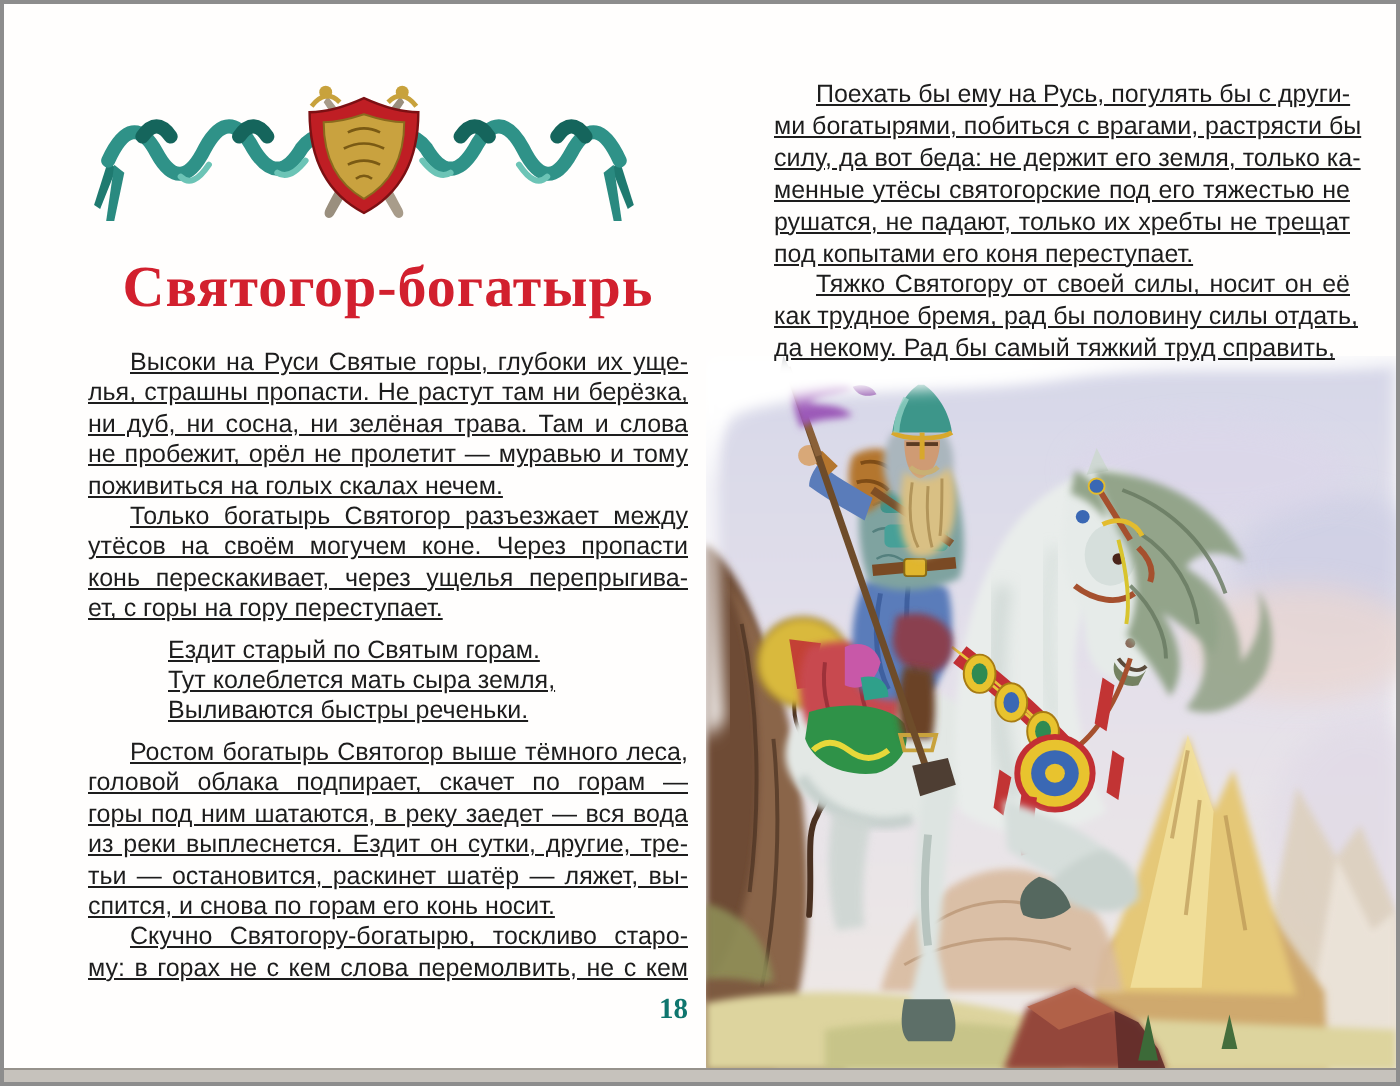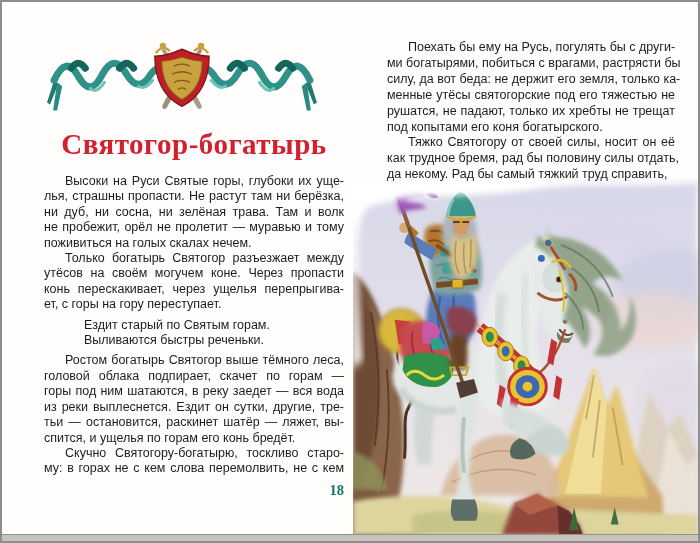--- a/index.html
+++ b/index.html
@@ -13,21 +13,21 @@
   
   .ornament{position:absolute;left:38px;top:34px;width:284px;height:74px;z-index:5;}
   .page-title{
     position:absolute;left:42px;top:126px;width:300px;text-align:center;
     font-family:"Liberation Serif",serif;font-weight:bold;font-size:29px;
     letter-spacing:.5px;color:#d2202e;z-index:5;
   }
   .text-col{position:absolute;z-index:5;}
   .text-col.left{left:42px;top:172px;width:300px;}
   .text-col.right{left:385px;top:38px;width:288px;}
-  .line{font-size:12.5px;line-height:15.4px;white-space:nowrap;}
+  .line{font-size:12.5px;line-height:15.4px;white-space:nowrap;text-decoration:underline;}
   .text-col.right .line{line-height:15.9px;}
   .line.just{text-align:justify;text-align-last:justify;}
   .line.indent{text-indent:21px;}
   .verse-block{margin:5px 0 5px 40px;}
   .page-num{
     margin-top:5px;text-align:right;font-family:"Liberation Serif",serif;
     font-weight:bold;font-size:14.5px;color:#0f766e;
   }
   
   .illustration{position:absolute;left:351px;top:176px;right:0;bottom:6px;z-index:4;}
@@ -65,60 +65,61 @@
       </svg>
     </div>
 
     <div class="page-title">Святогор-богатырь</div>
 
     <div class="text-col left" id="left-text">
 
     <div class="para-block">
           <div class="line indent just">Высоки на Руси Святые горы, глубоки их уще-</div>
           <div class="line just">лья, страшны пропасти. Не растут там ни берёзка,</div>
-          <div class="line just">ни дуб, ни сосна, ни зелёная трава. Там и волк</div>
+          <div class="line just">ни дуб, ни сосна, ни зелёная трава. Там и слова</div>
           <div class="line just">не пробежит, орёл не пролетит — муравью и тому</div>
           <div class="line">поживиться на голых скалах нечем.</div>
         </div>
         <div class="para-block">
           <div class="line indent just">Только богатырь Святогор разъезжает между</div>
           <div class="line just">утёсов на своём могучем коне. Через пропасти</div>
           <div class="line just">конь перескакивает, через ущелья перепрыгива-</div>
           <div class="line">ет, с горы на гору переступает.</div>
         </div>
         <div class="verse-block">
           <div class="line">Ездит старый по Святым горам.</div>
+          <div class="line">Тут колеблется мать сыра земля,</div>
           <div class="line">Выливаются быстры реченьки.</div>
         </div>
         <div class="para-block">
           <div class="line indent just">Ростом богатырь Святогор выше тёмного леса,</div>
           <div class="line just">головой облака подпирает, скачет по горам —</div>
           <div class="line just">горы под ним шатаются, в реку заедет — вся вода</div>
           <div class="line just">из реки выплеснется. Ездит он сутки, другие, тре-</div>
           <div class="line just">тьи — остановится, раскинет шатёр — ляжет, вы-</div>
-          <div class="line">спится, и ущелья по горам его конь бредёт.</div>
+          <div class="line">спится, и снова по горам его конь носит.</div>
         </div>
         <div class="para-block">
           <div class="line indent just">Скучно Святогору-богатырю, тоскливо старо-</div>
           <div class="line just">му: в горах не с кем слова перемолвить, не с кем</div>
         </div>
         <div class="page-num">18</div>
       </div>
   </div>
 
   <div>
     <div class="text-col right" id="right-text">
 
     <div class="para-block">
           <div class="line indent just">Поехать бы ему на Русь, погулять бы с други-</div>
           <div class="line just">ми богатырями, побиться с врагами, растрясти бы</div>
           <div class="line just">силу, да вот беда: не держит его земля, только ка-</div>
           <div class="line just">менные утёсы святогорские под его тяжестью не</div>
           <div class="line just">рушатся, не падают, только их хребты не трещат</div>
-          <div class="line">под копытами его коня богатырского.</div>
+          <div class="line">под копытами его коня переступает.</div>
         </div>
         <div class="para-block">
           <div class="line indent just">Тяжко Святогору от своей силы, носит он её</div>
           <div class="line just">как трудное бремя, рад бы половину силы отдать,</div>
           <div class="line">да некому. Рад бы самый тяжкий труд справить,</div>
         </div>
       </div>
 
     <div class="illustration">
       <svg viewBox="0 0 348 373" preserveAspectRatio="none">

